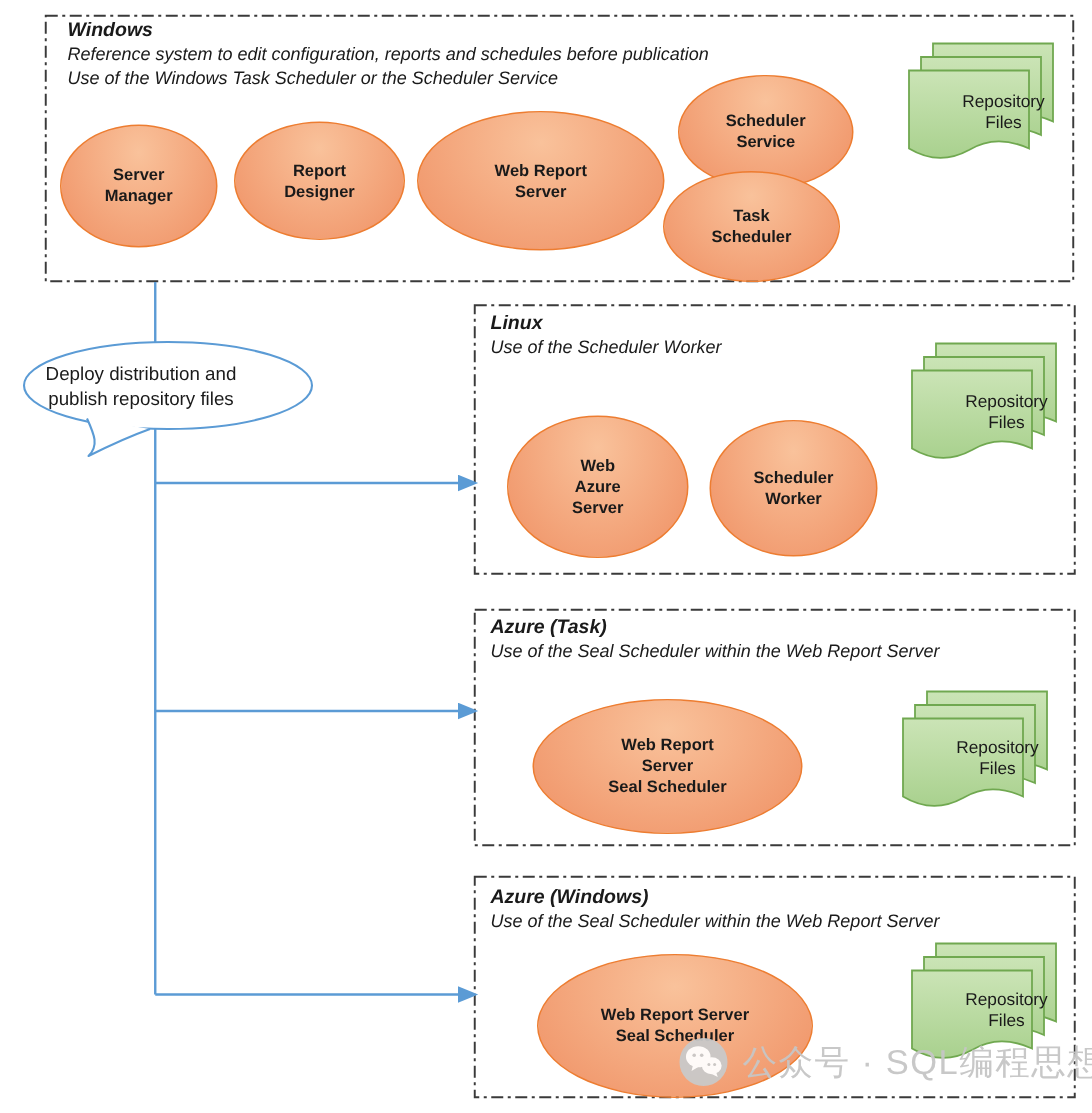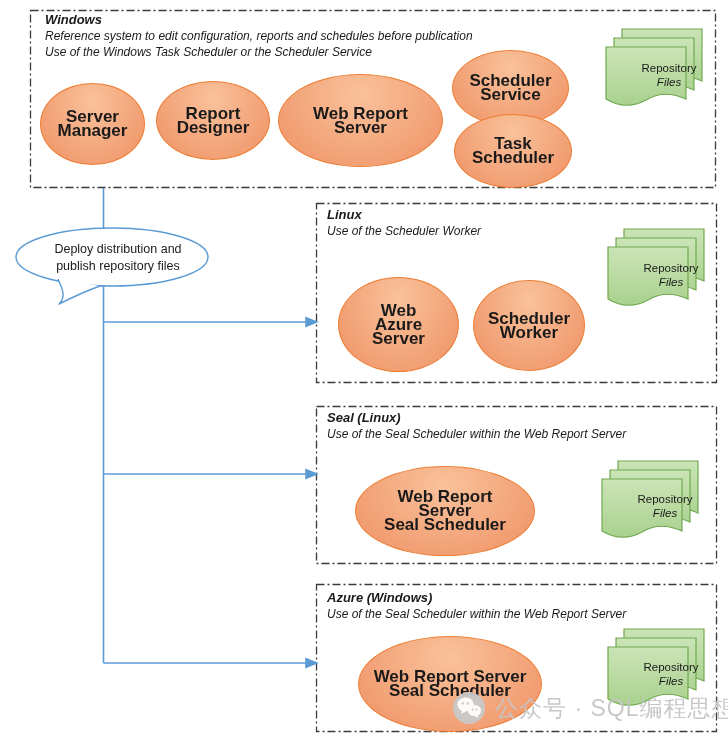--- a/index.html
+++ b/index.html
@@ -11,23 +11,23 @@
   .canvas{position:relative;width:728px;height:742px;background:#fff;overflow:hidden;
           font-family:"Liberation Sans","DejaVu Sans",sans-serif;color:var(--ink);}
   .layer{position:absolute;left:0;top:0;width:728px;height:742px;}
   .sec-label{position:absolute;z-index:3;}
   .sec-title{font-size:13px;font-weight:700;font-style:italic;}
   .sec-sub{font-size:12px;font-style:italic;margin-top:2px;line-height:15.5px;white-space:pre-line;}
   .node{position:absolute;z-index:2;border-radius:50%;
         border:1.5px solid var(--node-border);
         background:radial-gradient(ellipse at 50% 22%, var(--node-fill-light) 0%, var(--node-fill-dark) 92%);
         display:flex;align-items:center;justify-content:center;text-align:center;}
-  .node span{font-size:17px;font-weight:700;line-height:14px;white-space:pre-line;}
+  .node span{font-size:11px;font-weight:700;line-height:14px;white-space:pre-line;}
   .repo-label{position:absolute;z-index:3;width:80px;text-align:center;font-size:11.5px;line-height:14px;padding-left:23px;}
-  .repo-label .r2{font-style:italic;display:block;}
+  .repo-label .r2{display:block;}
   .repo-label .r1{display:block;}
   .callout-text{position:absolute;z-index:4;text-align:center;font-size:12.5px;line-height:16.5px;white-space:pre-line;}
   .watermark{position:absolute;z-index:5;display:flex;align-items:center;gap:9px;opacity:.95;}
   .watermark .wm-text{font-size:23px;color:var(--watermark);letter-spacing:1px;white-space:nowrap;}
   .doc{fill:url(#docGrad);stroke:var(--doc-border);stroke-width:1.2;}
   .sec-box{fill:none;stroke:var(--box-border);stroke-width:1.3;stroke-dasharray:8 3 2 3;}
   .conn{fill:none;stroke:var(--connector);stroke-width:1.6;}
   .bub{fill:#fff;stroke:var(--connector);stroke-width:1.4;}
   .doc-stop-a{stop-color:var(--doc-fill-light);} .doc-stop-b{stop-color:var(--doc-fill-dark);}
 </style>
@@ -85,21 +85,21 @@
   <div class="sec-label" style="left:327px;top:207px;width:380px;">
     <div class="sec-title">Linux</div>
     <div class="sec-sub">Use of the Scheduler Worker</div>
   </div>
   <div class="sec-label" style="left:45px;top:12px;width:640px;">
     <div class="sec-title">Windows</div>
     <div class="sec-sub">Reference system to edit configuration, reports and schedules before publication
 Use of the Windows Task Scheduler or the Scheduler Service</div>
   </div>
   <div class="sec-label" style="left:327px;top:410px;width:380px;">
-    <div class="sec-title">Seal (Linux)</div>
+    <div class="sec-title">Azure (Task)</div>
     <div class="sec-sub">Use of the Seal Scheduler within the Web Report Server</div>
   </div>
   <div class="sec-label" style="left:327px;top:590px;width:380px;">
     <div class="sec-title">Azure (Windows)</div>
     <div class="sec-sub">Use of the Seal Scheduler within the Web Report Server</div>
   </div>
 
   <div class="node" style="left:40px;top:83px;width:103px;height:80px;">
     <span>Server
 Manager</span>
@@ -109,21 +109,21 @@
 Designer</span>
     </div>
   <div class="node" style="left:278px;top:74px;width:163px;height:91px;">
     <span>Web Report
 Server</span>
     </div>
   <div class="node" style="left:452px;top:50px;width:115px;height:74px;">
     <span>Scheduler
 Service</span>
     </div>
-  <div class="node" style="left:454px;top:114px;width:116px;height:72px;text-align:center;">
+  <div class="node" style="left:442px;top:114px;width:116px;height:72px;text-align:center;">
     <span>Task
 Scheduler</span>
     </div>
 
   <div class="node" style="left:338px;top:277px;width:119px;height:93px;">
     <span>Web
 Azure
 Server</span>
     </div>
   <div class="node" style="left:473px;top:280px;width:110px;height:89px;">
@@ -151,21 +151,21 @@
     </div>
   <div class="repo-label" style="left:602px;top:492px;">
     <span class="r1">Repository</span>
     <span class="r2">Files</span>
     </div>
   <div class="repo-label" style="left:608px;top:660px;">
     <span class="r1">Repository</span>
     <span class="r2">Files</span>
     </div>
 
-  <div class="callout-text" style="left:32px;top:241px;width:172px;">Deploy distribution and
+  <div class="callout-text" style="left:8px;top:241px;width:172px;">Deploy distribution and
 publish repository files</div>
 
   <div class="watermark" style="left:452px;top:691px;">
     <svg width="34" height="34" viewBox="0 0 34 34">
       <circle cx="17" cy="17" r="16" fill="#C9C9C9"></circle>
       <ellipse cx="13.5" cy="13.5" rx="8.2" ry="7" fill="#FFFFFF"></ellipse>
       <path d="M10 19 L9 23 L13.5 20.4 Z" fill="#FFFFFF"></path>
       <ellipse cx="22.5" cy="19.5" rx="6.6" ry="5.6" fill="#FFFFFF"></ellipse>
       <path d="M25.5 24 L26.5 27 L22.5 25 Z" fill="#FFFFFF"></path>
       <circle cx="10.8" cy="12.5" r="1.2" fill="#C9C9C9"></circle>

